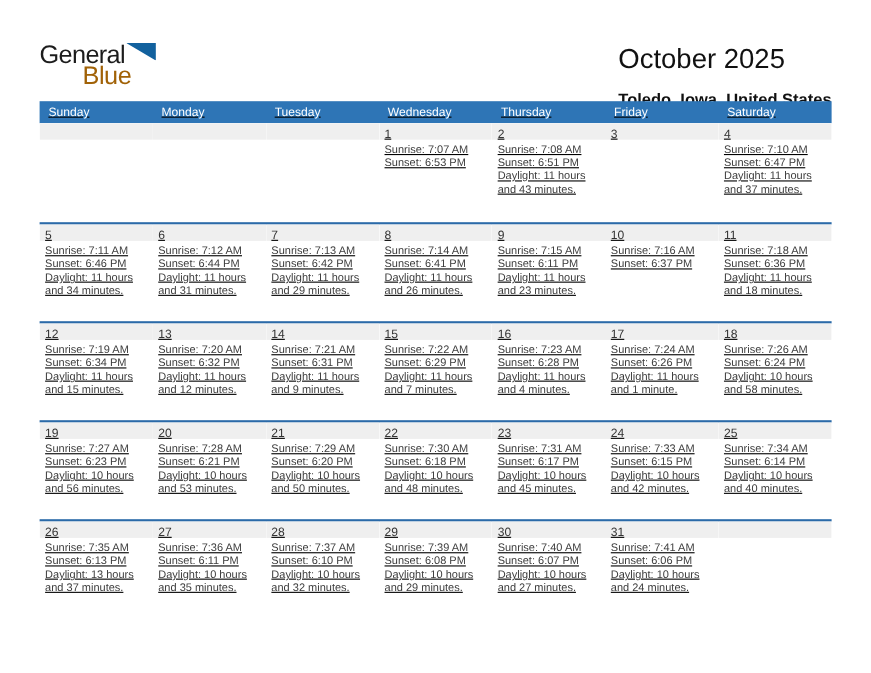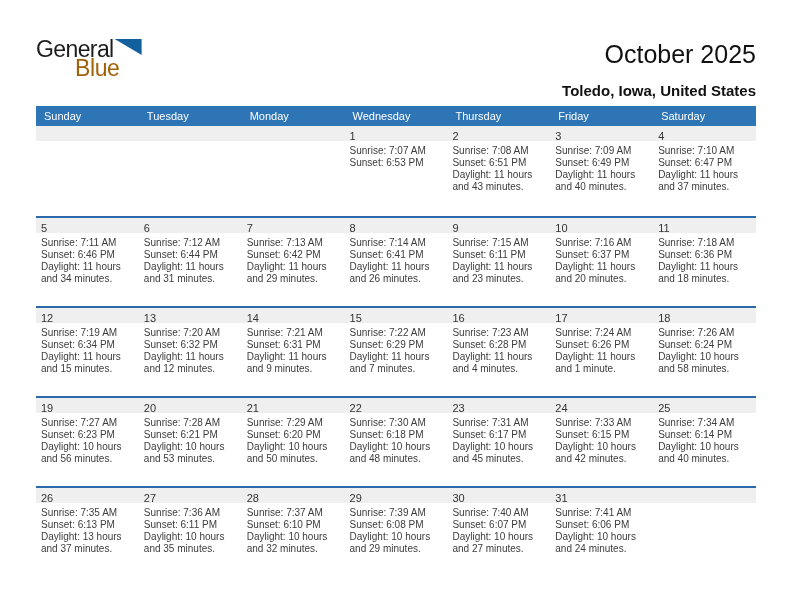--- a/index.html
+++ b/index.html
@@ -26,27 +26,27 @@
     margin-left:1px; margin-top:1px;
     background:#12619E;
     clip-path:polygon(0 0, 100% 0, 100% 100%);
   }
   .logo-blue {
     font-size:23px; color:#a16207; letter-spacing:-0.4px;
     margin-left:39px; margin-top:-4px; font-weight:400;
   }
 
   .titles {
-    position:absolute; right:36px; top:40px; text-align:right;
+    position:absolute; right:36px; top:40px; 
   }
   .month-title { font-size:25px; color:#111; font-weight:400; }
   .location { font-size:15px; color:#111; font-weight:700; margin-top:13px; }
 
   
-  .calendar { position:absolute; left:36px; top:106px; width:720px; }
+  .calendar { position:absolute; left:36px; top:92px; width:720px;text-decoration:underline; }
 
   .weekday-row {
     display:grid; grid-template-columns:repeat(7,1fr);
     background:#2E75B6; height:20px;
   }
   .weekday {
     color:#ffffff; font-size:11px; line-height:20px; padding-left:8px;
     white-space:nowrap; overflow:hidden;
   }
 
@@ -80,22 +80,22 @@
   </div>
 
   <div class="titles">
     <div class="month-title">October 2025</div>
     <div class="location">Toledo, Iowa, United States</div>
   </div>
 
   <div class="calendar">
     <div class="weekday-row">
       <div class="weekday">Sunday</div>
+      <div class="weekday">Monday</div>
       <div class="weekday">Tuesday</div>
-      <div class="weekday">Monday</div>
       <div class="weekday">Wednesday</div>
       <div class="weekday">Thursday</div>
       <div class="weekday">Friday</div>
       <div class="weekday">Saturday</div>
     </div>
     <div id="weeks-container">
         <div class="week-row">
     <div class="cell">
       <div class="day-band">
         <span class="day-num"></span>
@@ -147,25 +147,20 @@
         <div class="detail">Sunrise: 7:08 AM</div>
         <div class="detail">Sunset: 6:51 PM</div>
         <div class="detail">Daylight: 11 hours and 43 minutes.</div>
       </div>
     </div>
 
     <div class="cell">
       <div class="day-band">
         <span class="day-num">3</span>
       </div>
-      <div class="cell-body">
-        <div class="detail">Sunrise: 7:09 AM</div>
-        <div class="detail">Sunset: 6:49 PM</div>
-        <div class="detail">Daylight: 11 hours and 40 minutes.</div>
-      </div>
     </div>
 
     <div class="cell">
       <div class="day-band">
         <span class="day-num">4</span>
       </div>
       <div class="cell-body">
         <div class="detail">Sunrise: 7:10 AM</div>
         <div class="detail">Sunset: 6:47 PM</div>
         <div class="detail">Daylight: 11 hours and 37 minutes.</div>
@@ -228,21 +223,20 @@
       </div>
     </div>
 
     <div class="cell">
       <div class="day-band">
         <span class="day-num">10</span>
       </div>
       <div class="cell-body">
         <div class="detail">Sunrise: 7:16 AM</div>
         <div class="detail">Sunset: 6:37 PM</div>
-        <div class="detail">Daylight: 11 hours and 20 minutes.</div>
       </div>
     </div>
 
     <div class="cell">
       <div class="day-band">
         <span class="day-num">11</span>
       </div>
       <div class="cell-body">
         <div class="detail">Sunrise: 7:18 AM</div>
         <div class="detail">Sunset: 6:36 PM</div>

